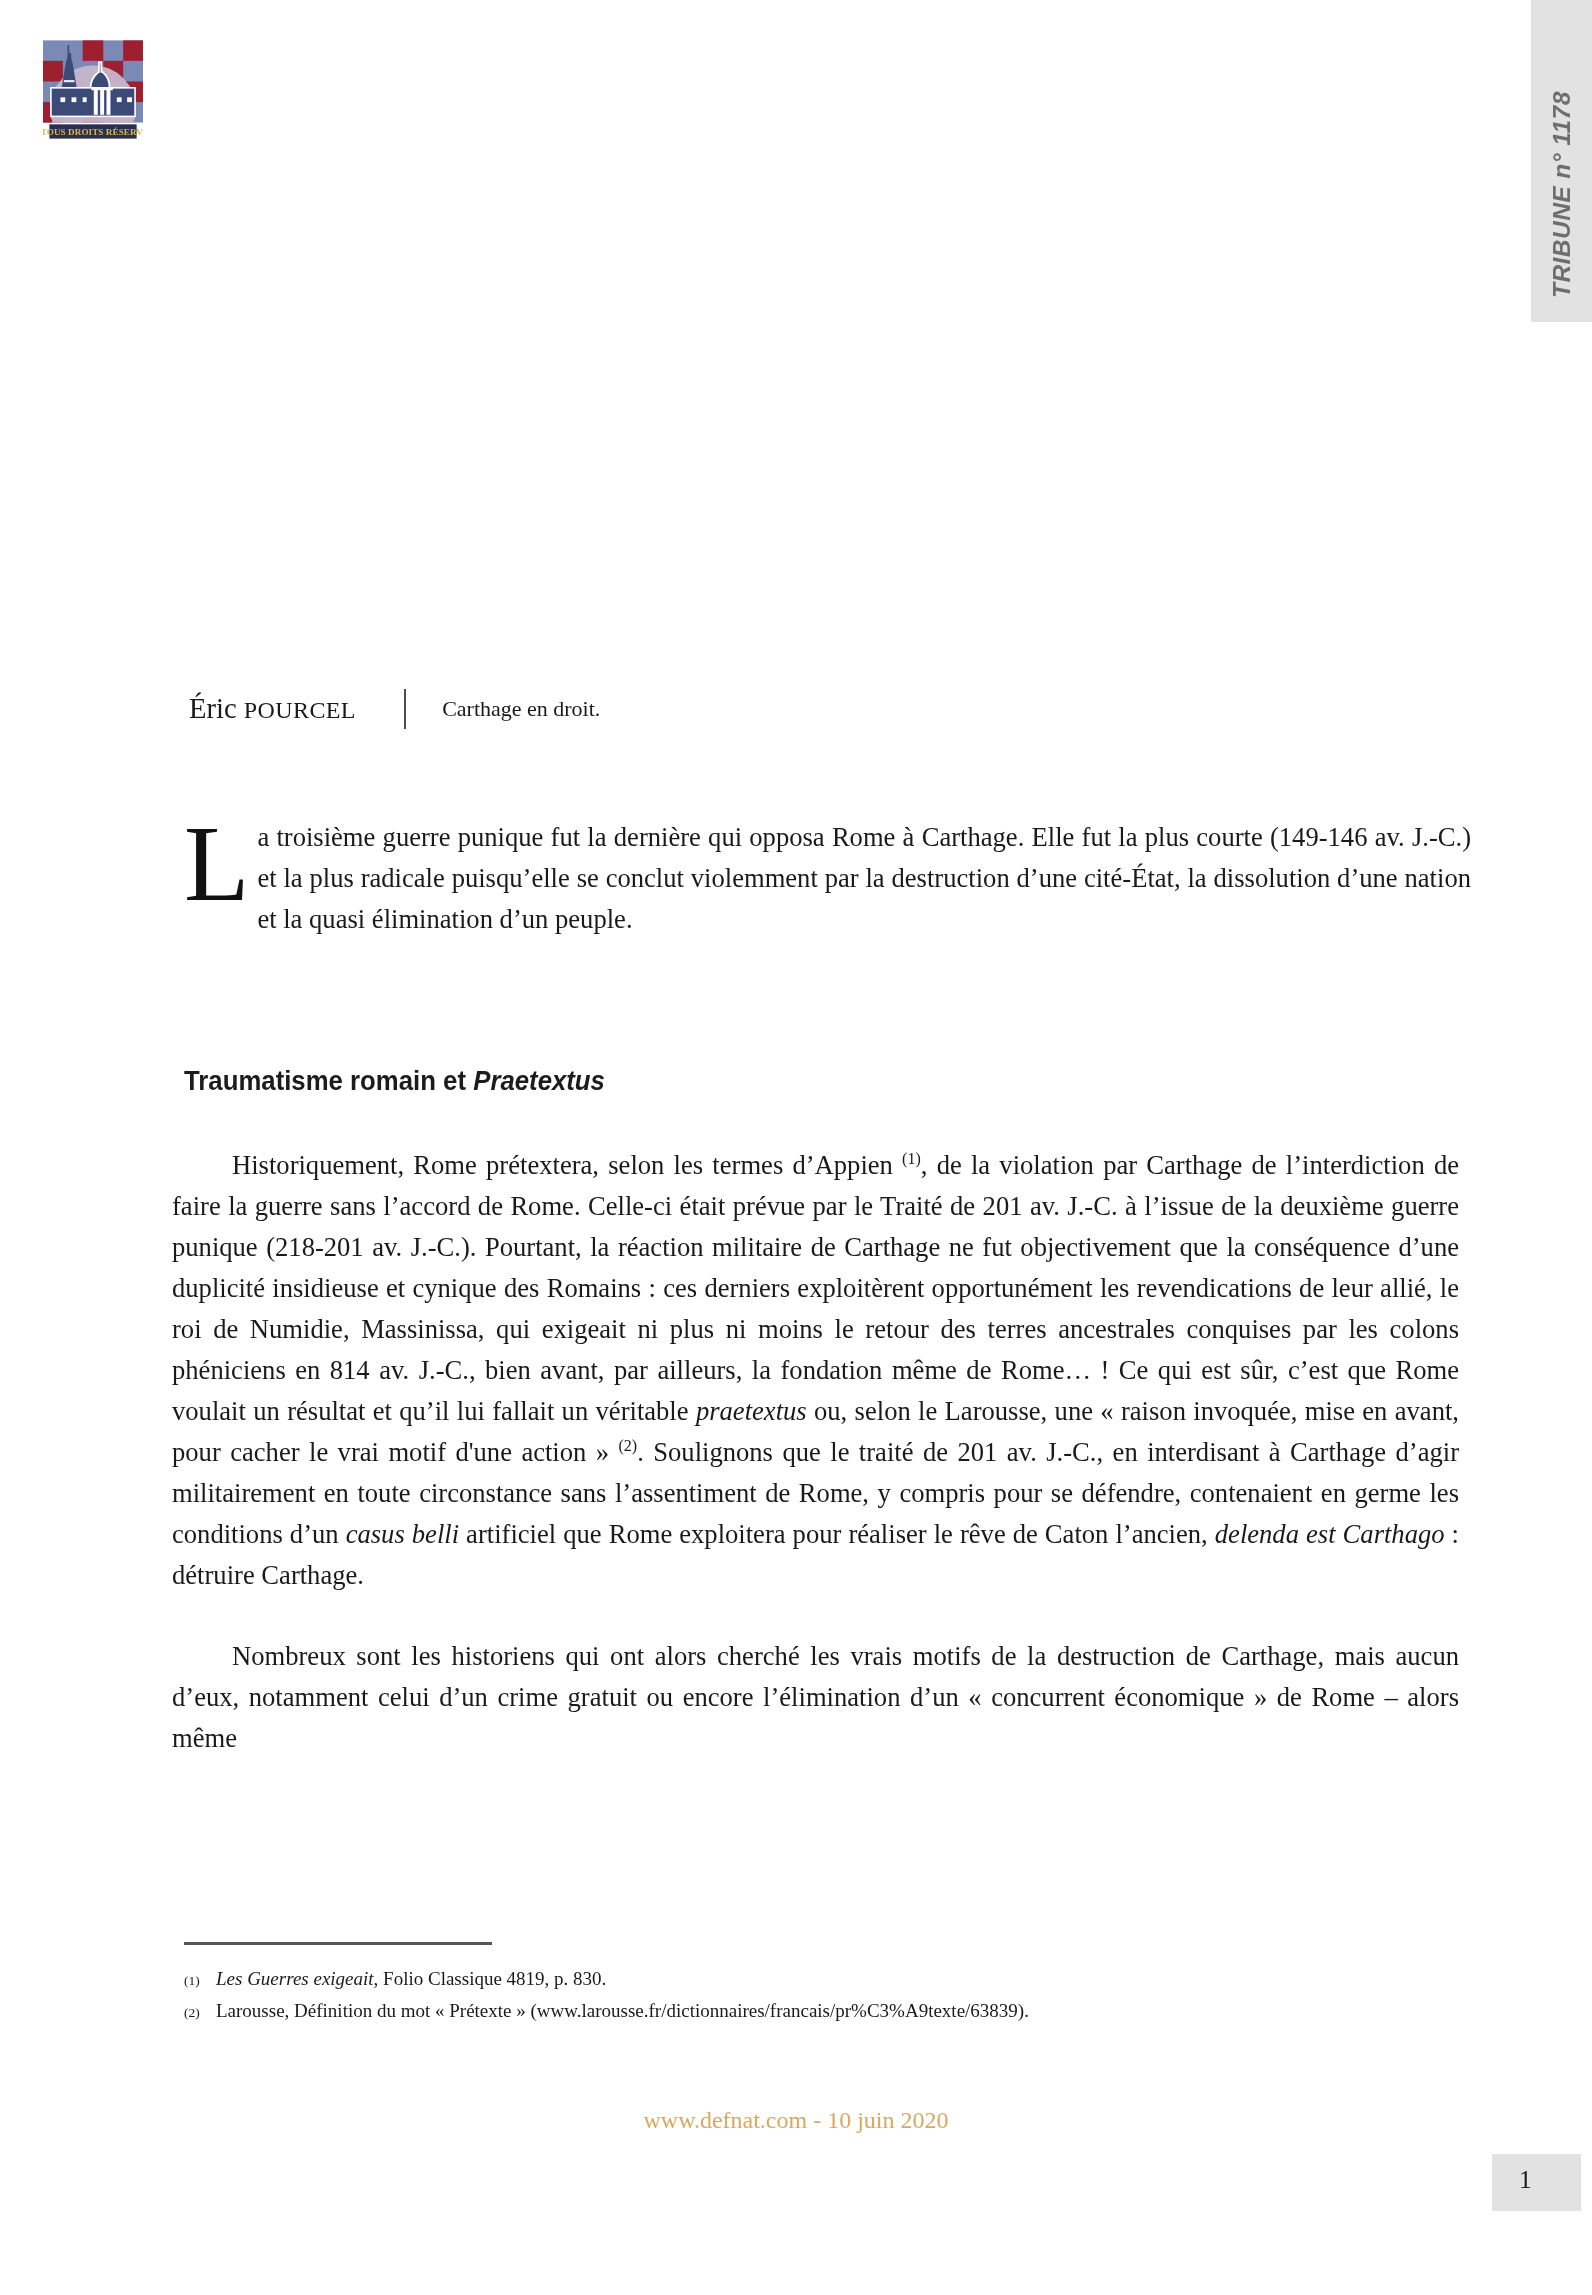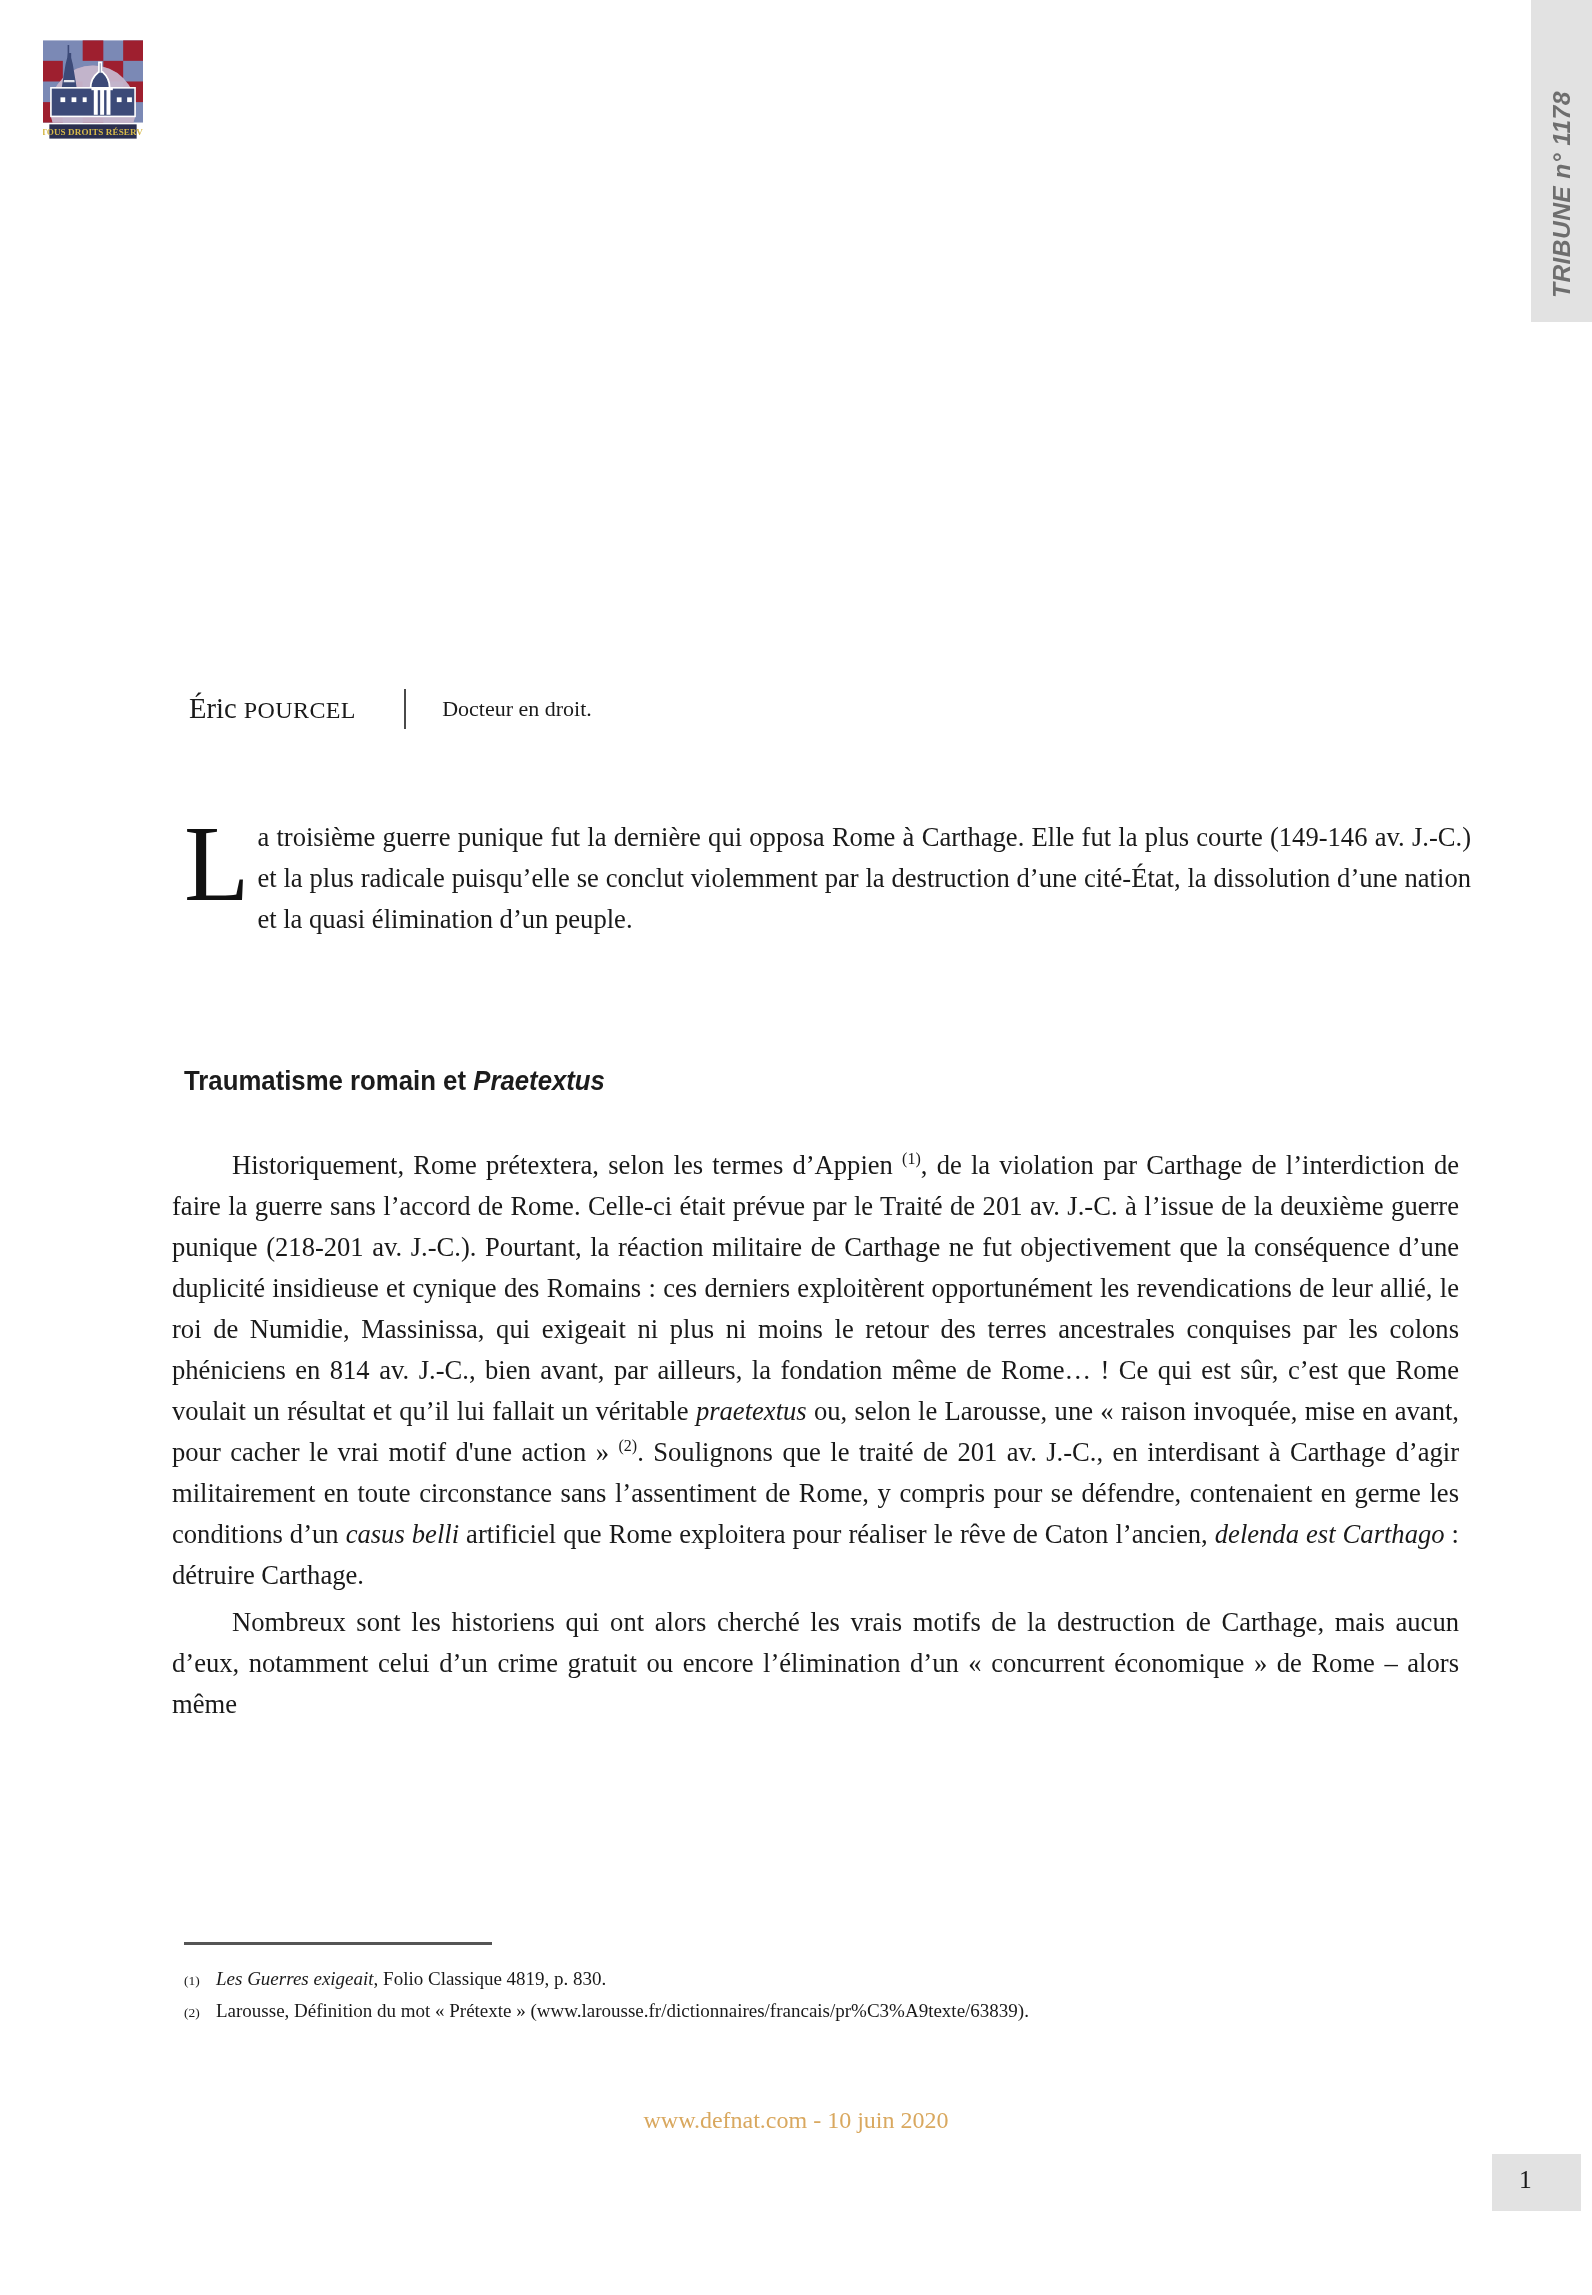--- a/index.html
+++ b/index.html
@@ -148,21 +148,21 @@
   .section-head em { font-style: italic; }
 
   .para {
     font-size: 26.6px;
     line-height: 41px;
     text-align: justify;
     text-justify: inter-word;
     margin: 0;
     text-indent: 60px;
   }
-  .para + .para { margin-top: 6px; }
+  .para + .para { margin-top: 40px; }
   .para i { font-style: italic; }
   sup.fn {
     font-size: 16px;
     vertical-align: super;
     line-height: 0;
   }
 
   .body-block {
     position: absolute;
     left: 172px;
@@ -300,21 +300,21 @@
     <span class="tribune-tab-label" style="top: 298px; left: 16.7px;">TRIBUNE n° 1178</span>
   </div>
 
 
   <div class="author-row">
     <div class="author-name">
       <span>Éric</span>
       <span class="sc">POURCEL</span>
     </div>
     <div class="author-sep"></div>
-    <div class="author-role">Docteur en droit.</div>
+    <div class="author-role">Carthage en droit.</div>
   </div>
 
   <div class="content">
     <p class="lead">
       <span class="dropcap">L</span><span>a troisième guerre punique fut la dernière qui opposa Rome à Carthage. Elle fut la plus courte (149-146 av. J.-C.) et la plus radicale puisqu’elle se conclut violemment par la destruction d’une cité-État, la dissolution d’une nation et la quasi élimination d’un peuple.</span>
     </p>
   </div>
 
   <h2 class="section-head">
     <span>Traumatisme romain et </span><em>Praetextus</em>

